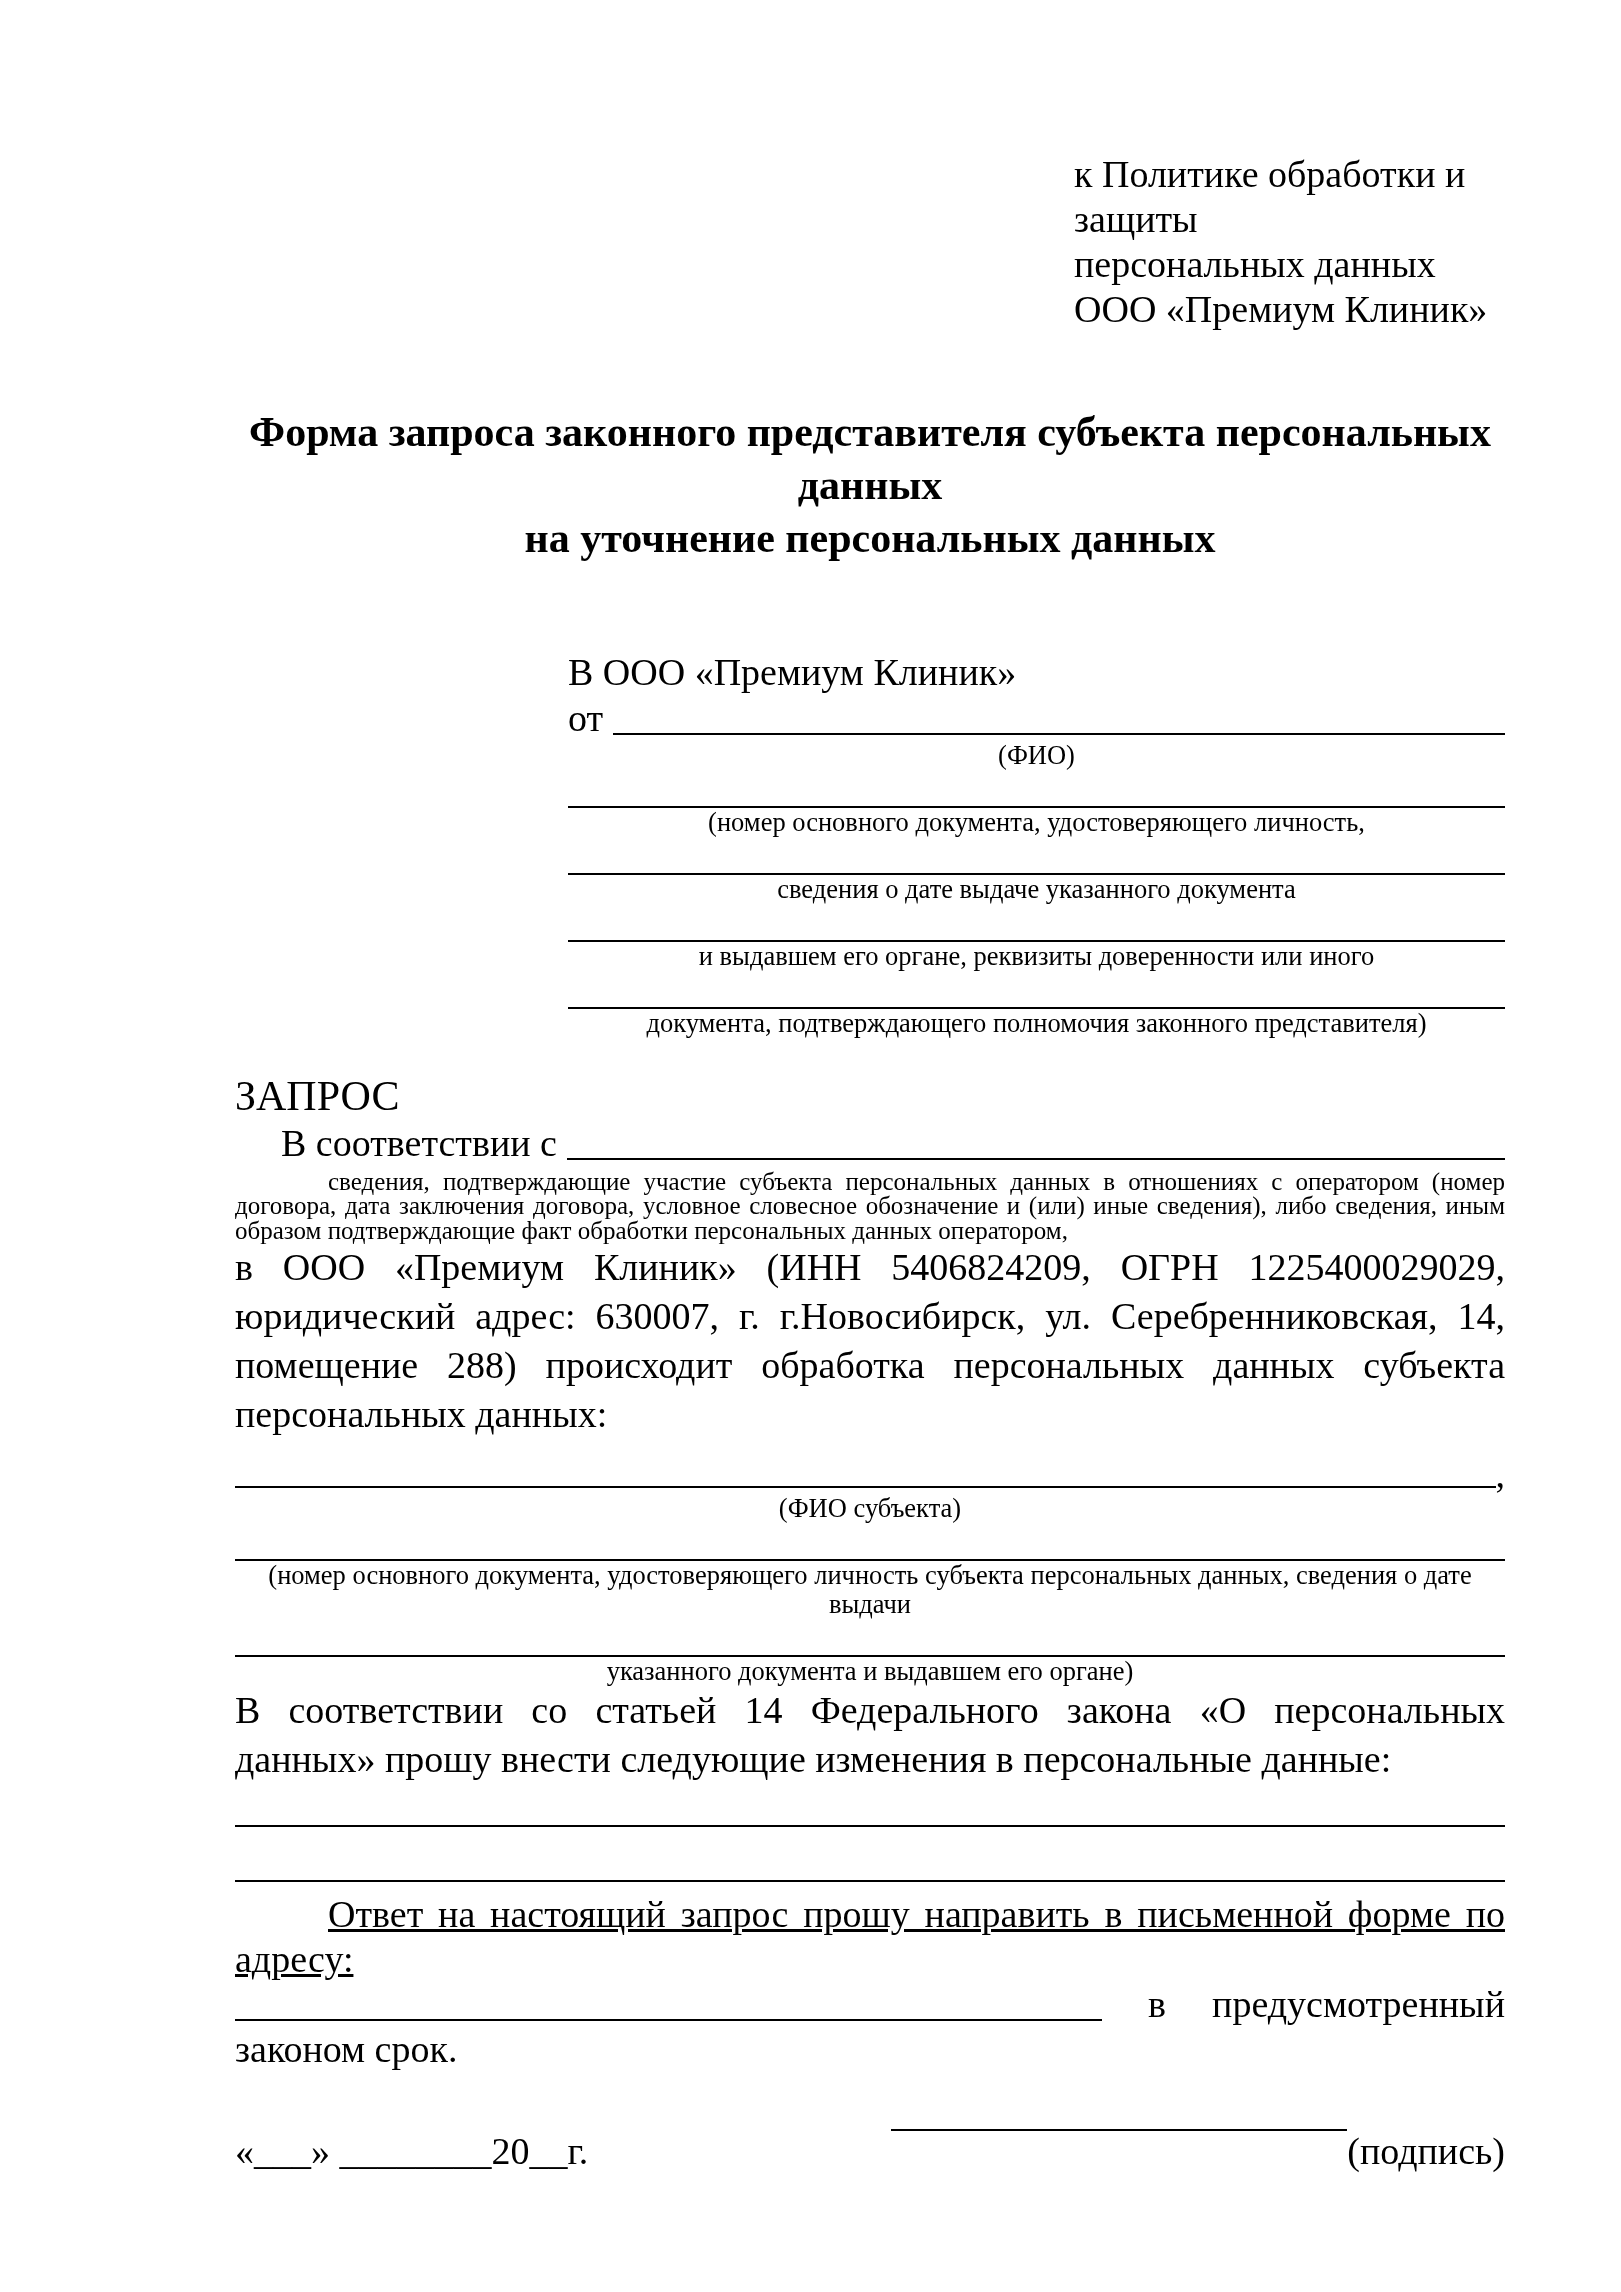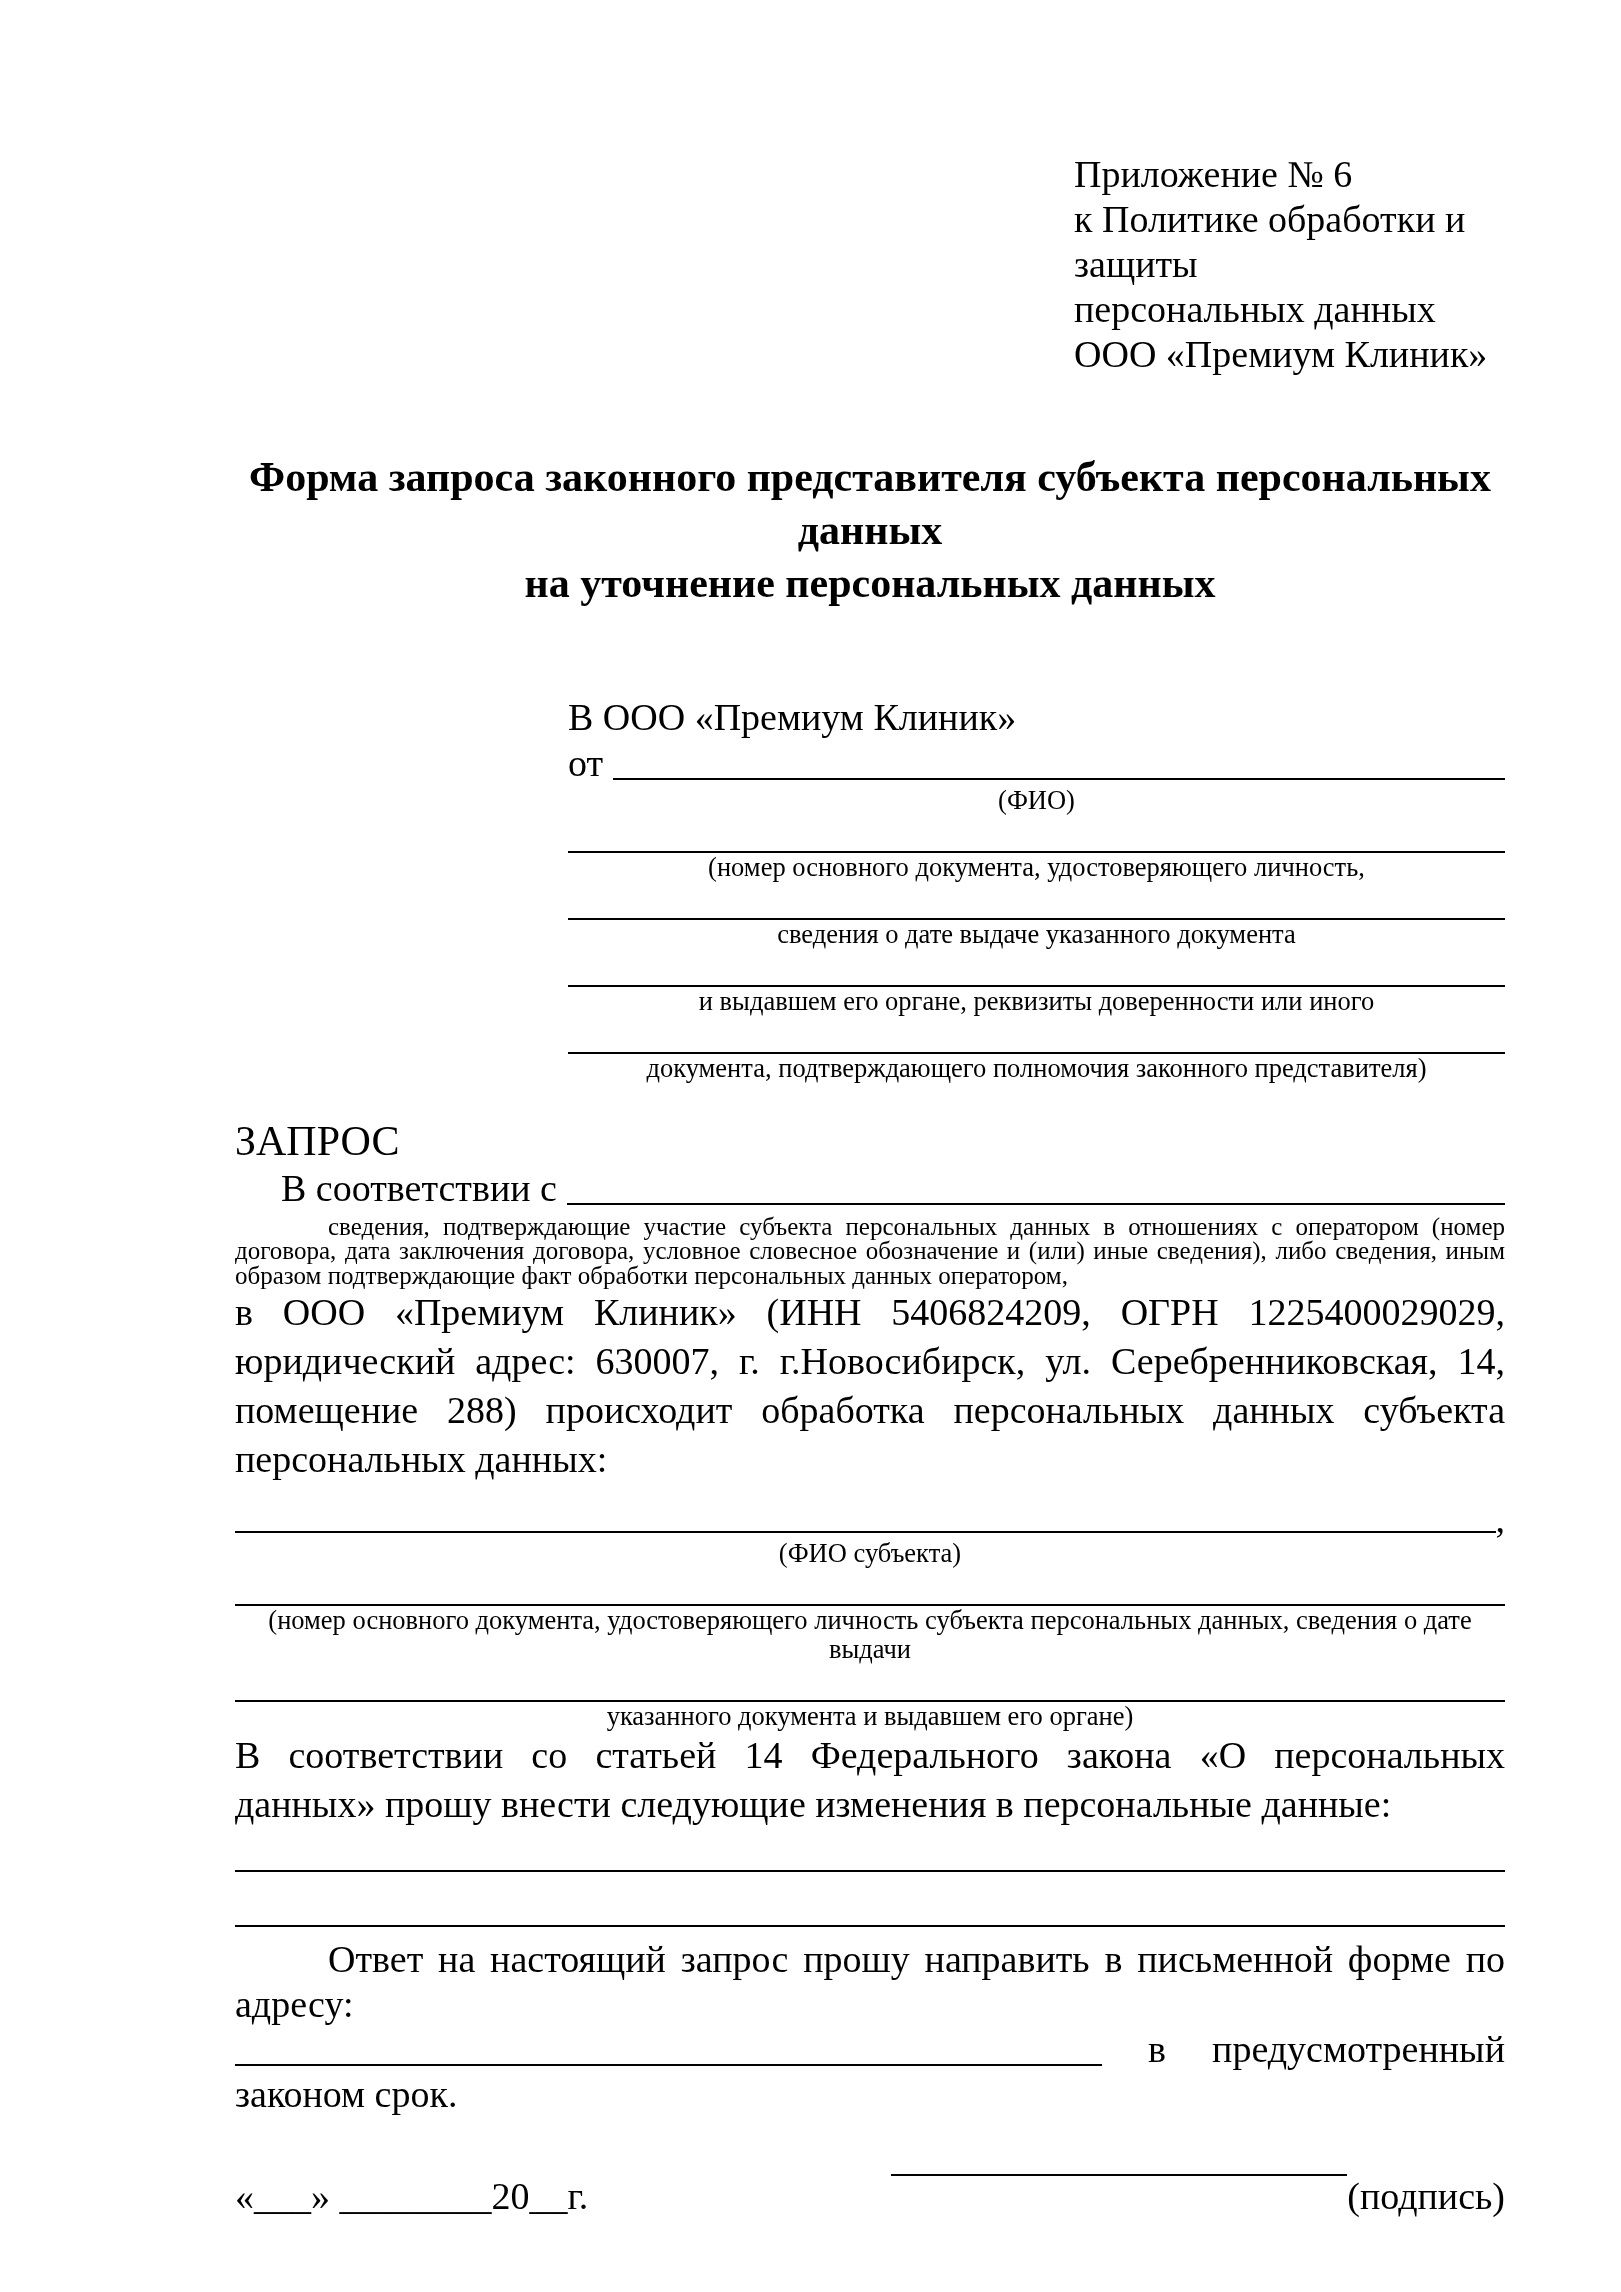--- a/index.html
+++ b/index.html
@@ -73,20 +73,21 @@
   .blank-rule { border-bottom: 2.9px solid #000; }
   .rule-a { height: 41px; }
   .rule-b { height: 53px; }
   .reply-line1 {
     font-size: 38px;
     line-height: 45px;
     text-align: justify;
     text-align-last: justify;
     text-indent: 93px;
     margin-top: 9.8px;
+    text-decoration: underline;
   }
   .reply-line2 {
     display: flex;
     justify-content: space-between;
     align-items: stretch;
     font-size: 38px;
     line-height: 45px;
     height: 45px;
   }
   .reply-line2 .addr-fill { width: 867px; border-bottom: 2.9px solid #000; margin-bottom: 5.9px; }
@@ -104,21 +105,20 @@
   }
   .sign-right { display: flex; align-items: flex-start; }
   .sign-fill { width: 456px; border-bottom: 2.9px solid #000; margin-bottom: 5.9px; }
 </style>
 </head>
 <body>
 
 <div class="page">
 
   <div class="appendix">
-    <div>Приложение № 6</div>
     <div>к Политике обработки и защиты</div>
     <div>персональных данных</div>
     <div>ООО «Премиум Клиник»</div>
   </div>
 
   <div class="doc-title">
     <div>Форма запроса законного представителя субъекта персональных данных</div>
     <div>на уточнение персональных данных</div>
   </div>
 

